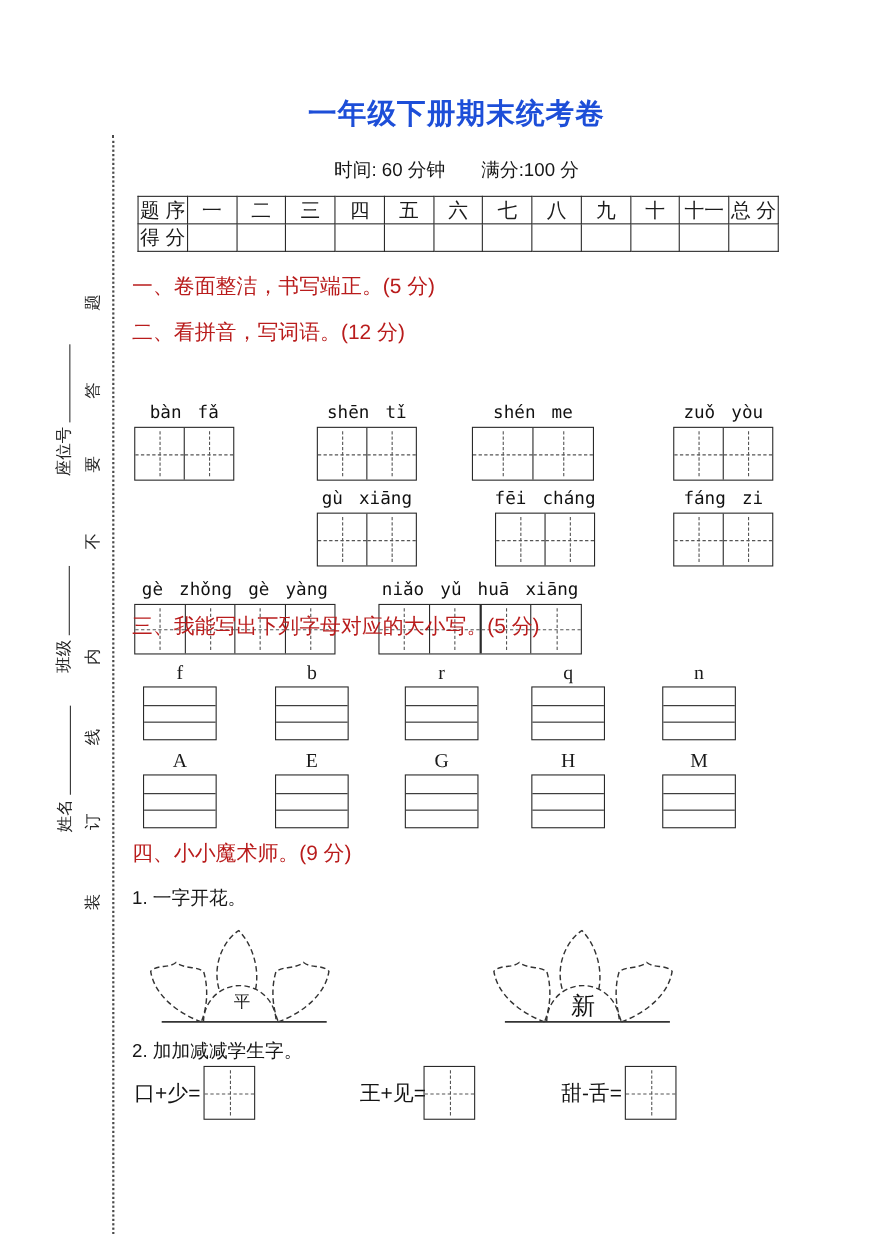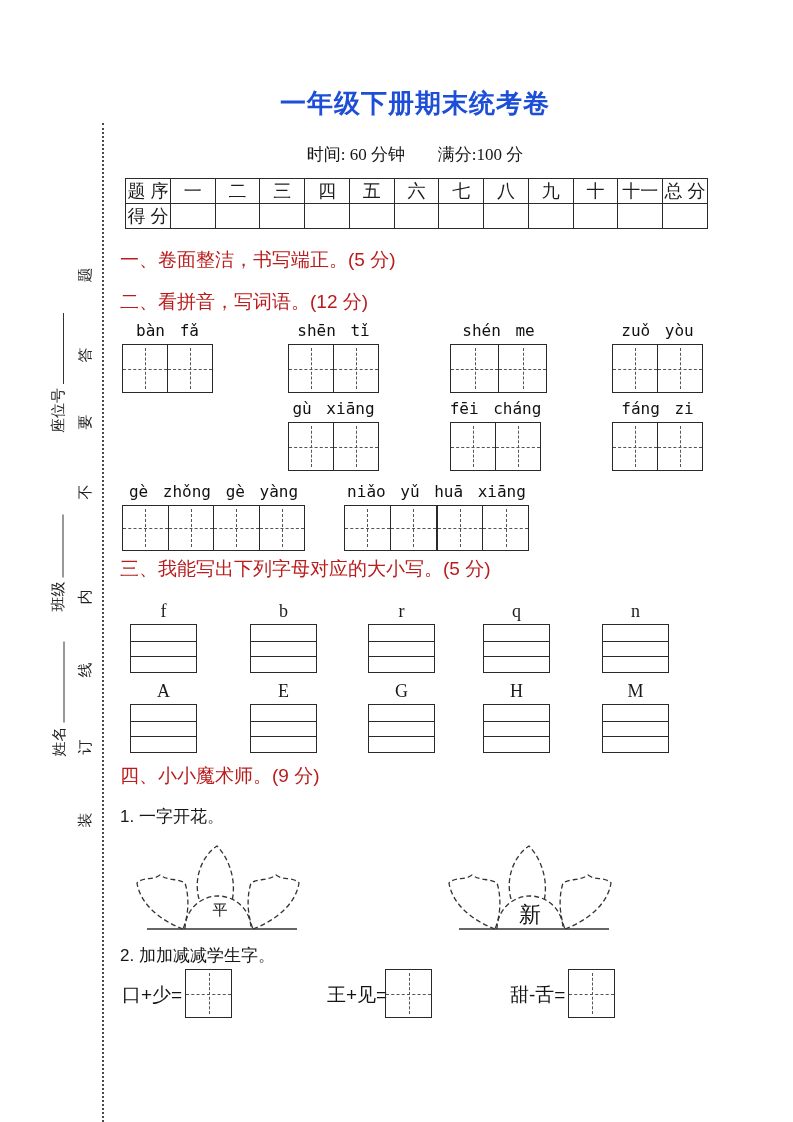--- a/index.html
+++ b/index.html
@@ -15,32 +15,32 @@
   }
   .bind-field{
     position:absolute;height:22px;display:flex;align-items:flex-end;
     transform:rotate(-90deg);font-size:15px;color:#222;white-space:nowrap;
   }
   .bind-field .u-line{flex:1;border-bottom:1.5px solid #333;margin:0 0 4px 4px;}
   
   .title{position:absolute;left:120px;width:590px;top:86px;text-align:center;
     font-size:26px;font-weight:bold;letter-spacing:1px;color:#1d4ed8;}
   .subtitle{position:absolute;left:120px;width:590px;top:143px;text-align:center;font-size:17px;color:#161616;}
-  .subtitle span{margin:0 14px;font-family:Liberation Serif, serif;}
+  .subtitle span{margin:0 14px;}
   
   .score-table{position:absolute;left:125px;top:178px;width:583px;border-collapse:collapse;table-layout:fixed;}
   .score-table td{border:1px solid #2b2b2b;text-align:center;font-size:18px;color:#1c1c1c;padding:0;}
   .score-table tr.r1 td{height:22px;}
   .score-table tr.r2 td{height:23px;}
   .score-table{border:1.5px solid #2b2b2b;}
   
   .sec-title{position:absolute;left:120px;font-size:19px;color:#b91c1c;white-space:nowrap;}
   .sub-item{position:absolute;left:120px;font-size:17px;color:#161616;white-space:nowrap;}
   
-  .py-item{position:absolute;}
+  .py-item{position:absolute;margin-top:44px;}
   .pinyin{display:flex;justify-content:center;white-space:nowrap;
     font-family:"DejaVu Sans Mono",monospace;font-size:16px;word-spacing:5px;color:#111;
     height:22px;line-height:22px;margin-bottom:2px;}
   .tzg-grid{display:flex;border:1.6px solid #2a2a2a;height:47px;box-sizing:content-box;}
   .tzg-grid.h46{height:44px;}
   .tzg-cell{flex:1;position:relative;}
   .tzg-cell + .tzg-cell{border-left:1.4px solid #2a2a2a;}
   .tzg-cell.thick{border-left-width:2.6px;}
   .tzg-cell::before{content:"";position:absolute;left:50%;top:3px;bottom:3px;border-left:1px dashed #555;}
   .tzg-cell::after{content:"";position:absolute;top:50%;left:0;right:0;border-top:1px dashed #555;}
@@ -144,21 +144,21 @@
         <div class="tzg-cell"></div>
       </div>
   </div>
   <div class="py-item" style="left:288px;top:320px;width:91px">
     <div class="pinyin">shēn tǐ</div>
     <div class="tzg-grid">
         <div class="tzg-cell"></div>
         <div class="tzg-cell"></div>
       </div>
   </div>
-  <div class="py-item" style="left:450px;top:320px;width:97px">
+  <div class="py-item" style="left:429px;top:320px;width:111px">
     <div class="pinyin">shén me</div>
     <div class="tzg-grid">
         <div class="tzg-cell"></div>
         <div class="tzg-cell"></div>
       </div>
   </div>
   <div class="py-item" style="left:612px;top:320px;width:91px">
     <div class="pinyin">zuǒ yòu</div>
     <div class="tzg-grid">
         <div class="tzg-cell"></div>

